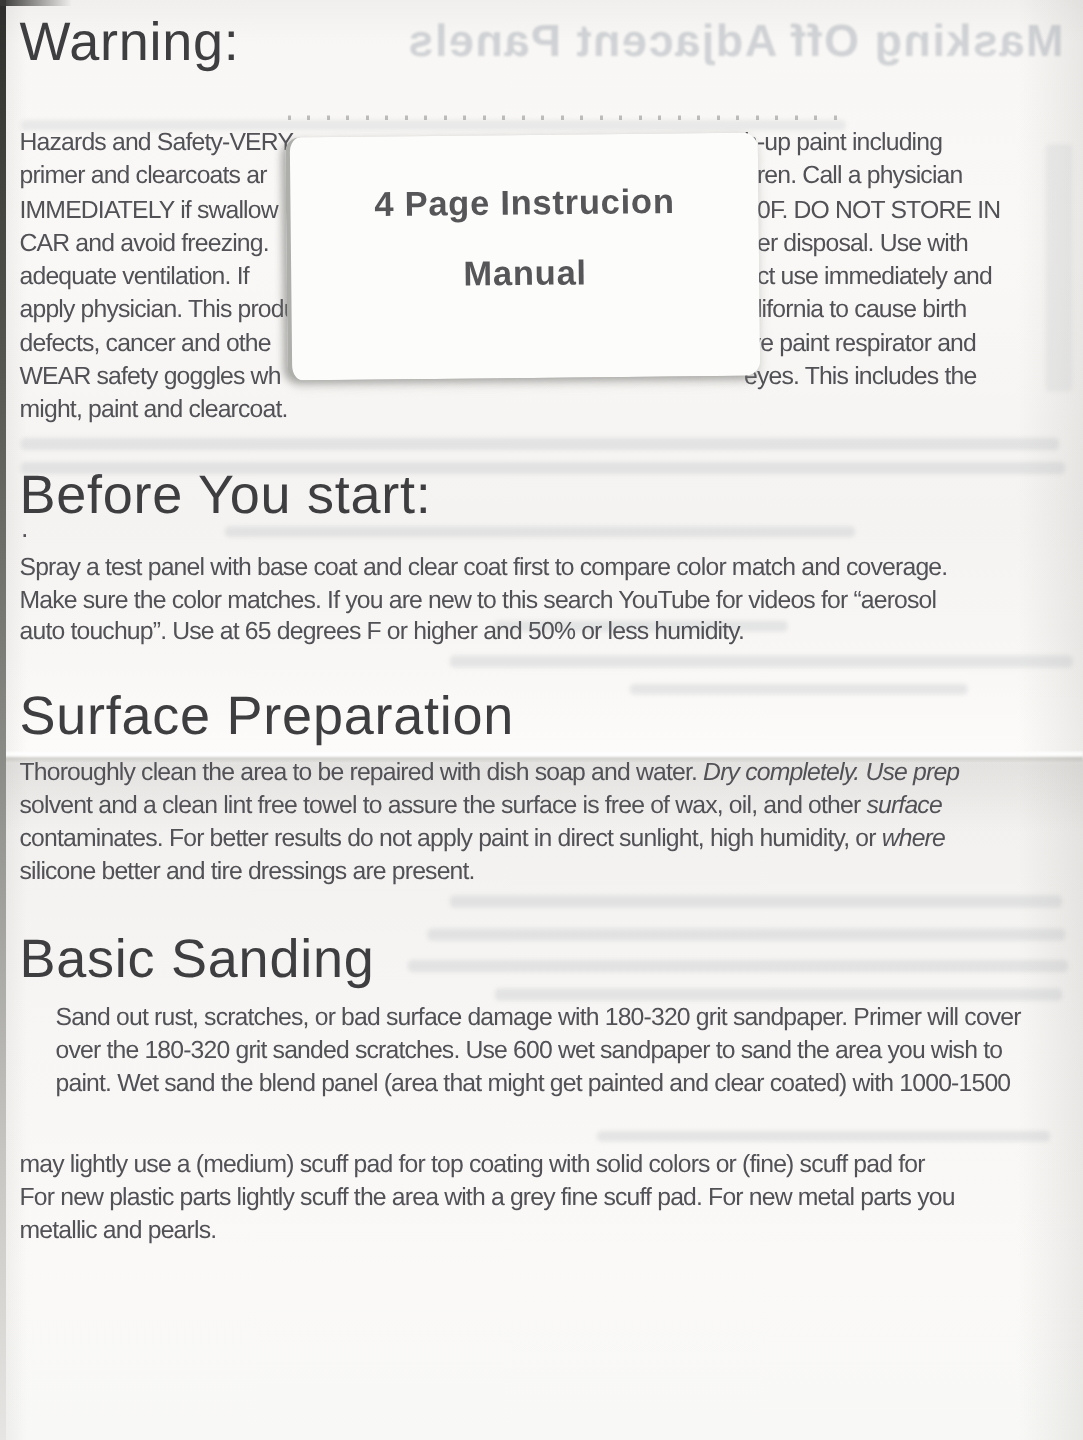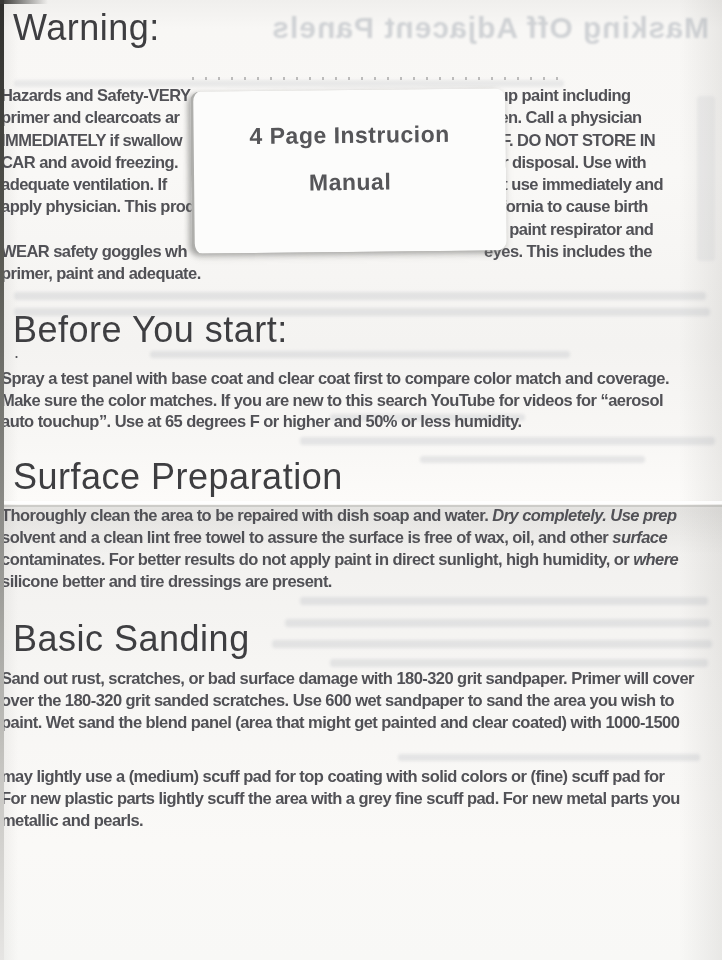--- a/index.html
+++ b/index.html
@@ -16,28 +16,28 @@
       rgba(120,118,114,0) 94%, rgba(150,148,144,0.16) 100%);
   }
   .edge-left { position:absolute; left:0; top:0; width:4px; height:960px; z-index:5;
     background:linear-gradient(180deg,#2e2e2c 0%, #55554f 25%, #8f8f8b 55%, #c6c5c1 80%, #e6e5e3 100%); }
   .edge-top { position:absolute; left:0; top:0; width:48px; height:4px; z-index:5;
     background:linear-gradient(90deg,#383836, rgba(56,56,54,0)); }
 
   .heading { position:absolute; left:13px; line-height:1; font-size:36px;
     letter-spacing:0.5px; color:#3e3e41; white-space:nowrap; }
 
-  .para { position:absolute; left:1px; color:#515156; font-size:16.5px;
-    letter-spacing:-0.55px; z-index:2;font-weight:bold; }
+  .para { position:absolute; left:13px; color:#515156; font-size:16.5px;
+    letter-spacing:-0.55px; z-index:2; }
   .para .line { white-space:nowrap; }
   .warning-para .wline { position:relative; height:22.3px; white-space:nowrap; }
   .warning-para .frag-right { position:absolute; left:483px; top:0; white-space:nowrap; }
   .before-para .line { height:21.7px; }
   .surface-para .line { height:22px; }
-  .basic-para .line { height:21.8px; }
+  .basic-para .line { height:21.8px;margin-left:24px; }
   .final-para .line { height:22px; }
   .stray-mark { position:absolute; left:14px; top:342px; font-size:18px; color:#55555a; z-index:2; }
 
   .ghost-heading { position:absolute; left:295px; top:13px; width:414px; text-align:center;
     font-size:30px; font-weight:600; letter-spacing:1px; line-height:1;
     color:rgba(152,160,170,0.42); transform:scaleX(-1); filter:blur(0.8px); z-index:1;
     white-space:nowrap; }
   .smudge { position:absolute; background:rgba(158,164,172,0.22); filter:blur(1.5px);
     border-radius:3px; z-index:1; }
   .perf { position:absolute; left:192px; top:77px; width:372px; height:3px; z-index:2;
@@ -91,23 +91,23 @@
 
   <div class="heading" style="top:10px">Warning:</div>
 
   <div class="para warning-para" style="top:86px">
     <div class="wline"><span class="frag-left">Hazards and Safety-VERY</span><span class="frag-right">h-up paint including</span></div>
     <div class="wline"><span class="frag-left">primer and clearcoats ar</span><span class="frag-right">dren. Call a physician</span></div>
     <div class="wline"><span class="frag-left">IMMEDIATELY if swallow</span><span class="frag-right">20F. DO NOT STORE IN</span></div>
     <div class="wline"><span class="frag-left">CAR and avoid freezing.</span><span class="frag-right">per disposal. Use with</span></div>
     <div class="wline"><span class="frag-left">adequate ventilation. If</span><span class="frag-right">uct use immediately and</span></div>
     <div class="wline"><span class="frag-left">apply physician. This produ</span><span class="frag-right">alifornia to cause birth</span></div>
-    <div class="wline"><span class="frag-right">ive paint respirator and</span></div>
+    <div class="wline"><span class="frag-left">defects, cancer and othe</span><span class="frag-right">ive paint respirator and</span></div>
     <div class="wline"><span class="frag-left">WEAR safety goggles wh</span><span class="frag-right">eyes. This includes the</span></div>
-    <div class="wline"><span class="frag-left">primer, paint and adequate.</span><span class="frag-right"></span></div>
+    <div class="wline"><span class="frag-left">might, paint and clearcoat.</span><span class="frag-right"></span></div>
   </div>
 
   <div class="perf"></div>
 
   <div class="sticker">
     <div class="sticker-line1">4 Page Instrucion</div>
     <div class="sticker-line2">Manual</div>
   </div>
 
   <div class="heading" style="top:312px">Before You start:</div>

